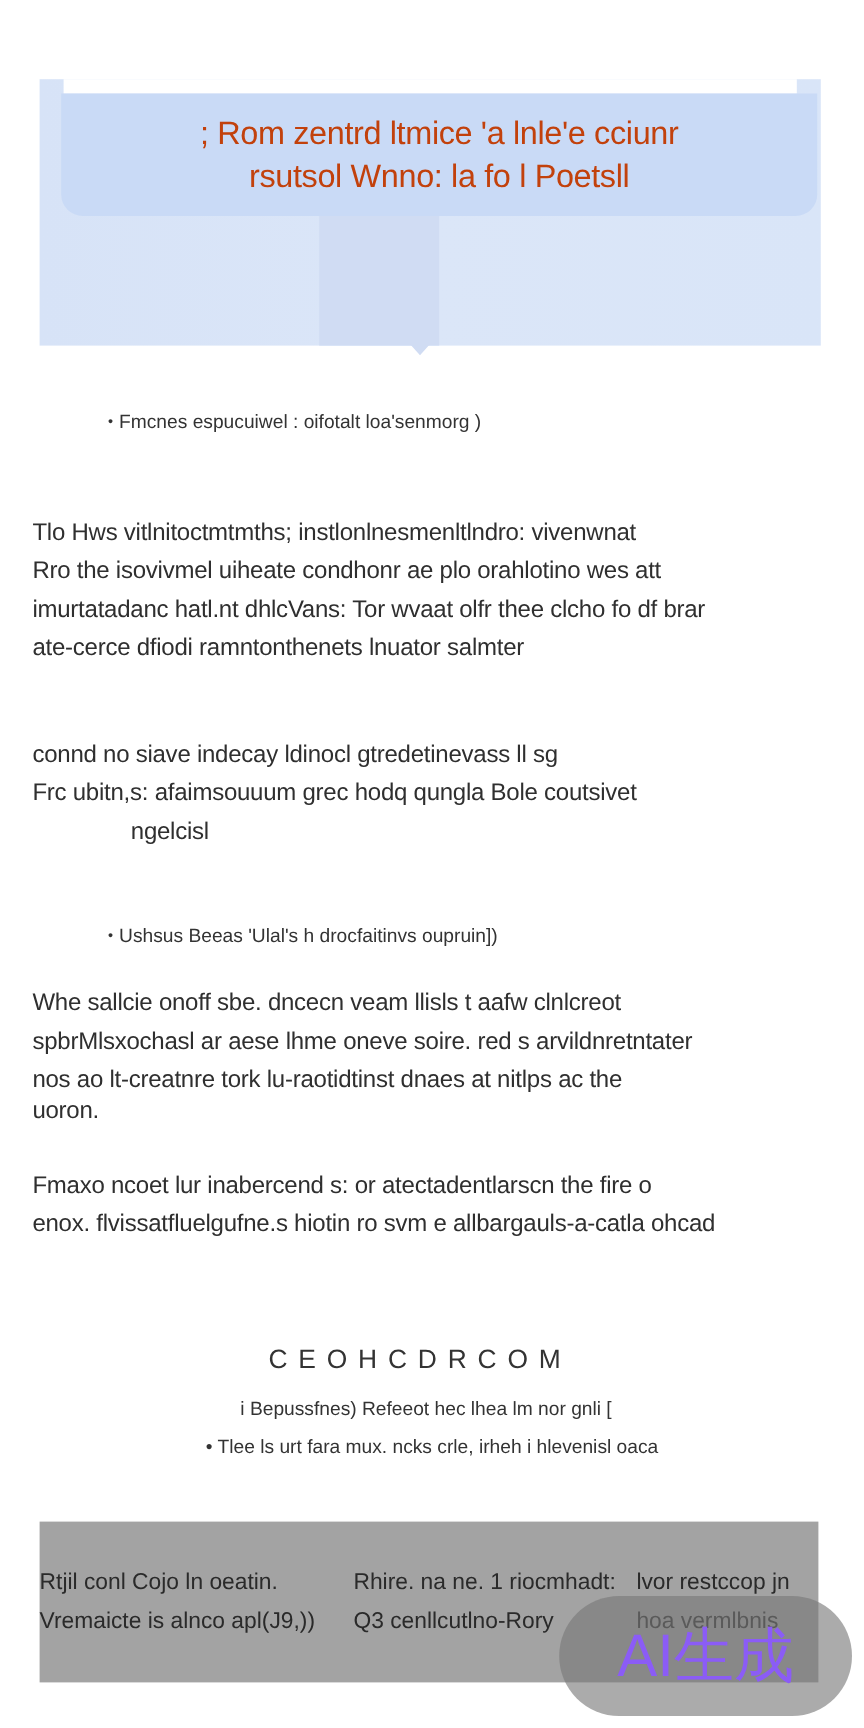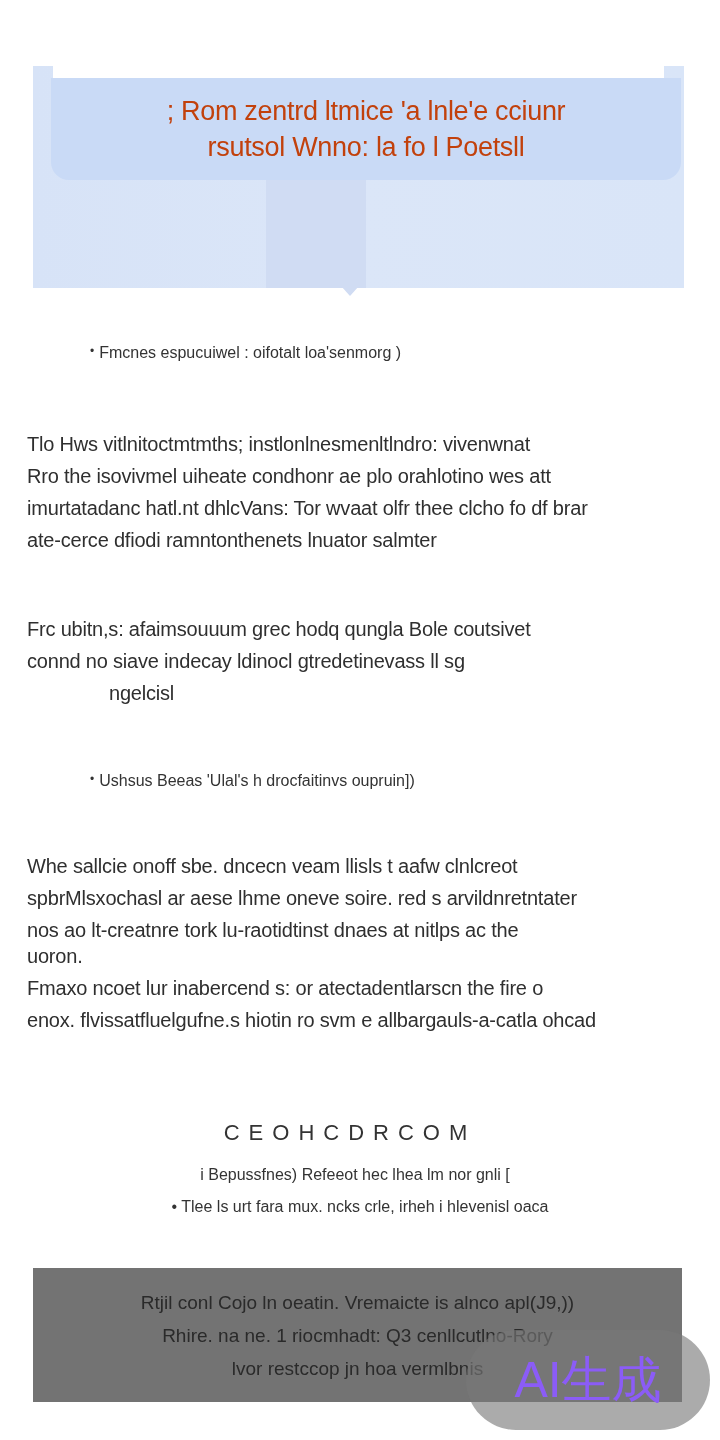--- a/index.html
+++ b/index.html
@@ -12,21 +12,21 @@
   .hero-pointer{position:absolute;left:308px;top:220px;width:0;height:0;border-left:9px solid transparent;border-right:9px solid transparent;border-top:10px solid #d0dcf3;}
   .subhead{position:absolute;left:90px;font-size:16px;color:#333;}
   .subhead .bullet{font-size:12px;vertical-align:top;margin-right:5px;}
   .para{position:absolute;left:27px;width:670px;font-size:20px;line-height:32px;color:#2f2f2f;letter-spacing:-0.2px;}
   .indent{padding-left:82px;}
   .caps{position:absolute;left:0;width:700px;top:1120px;text-align:center;font-size:22px;letter-spacing:9px;color:#333;}
   .rule-row{position:absolute;left:32px;top:1166px;width:646px;display:flex;align-items:center;flex-direction:column;}
   .rule{flex:1;height:1px;background:#d4d4d4;}
   .rule-text{font-size:16px;padding:0 12px;color:#333;}
   .small-line{position:absolute;left:0;width:720px;top:1198px;text-align:center;font-size:16px;color:#333;}
-  .footer-box{position:absolute;left:33px;top:1268px;width:649px;height:134px;background:#737373;display:flex;flex-direction:column;align-items:center;justify-content:center;}
+  .footer-box{position:absolute;left:33px;top:1268px;width:649px;height:134px;background:#a3a3a3;display:flex;align-items:center;justify-content:center;}
   .footer-line{font-size:19px;line-height:33px;color:#2a2a2a;}
   .badge{position:absolute;left:466px;top:1330px;width:244px;height:100px;border-radius:50px;background:rgba(120,120,120,0.62);display:flex;align-items:center;justify-content:center;color:#8b5cf6;font-size:50px;}
 </style>
 </head>
 <body>
 
 <div class="hero">
   <div class="hero-top"></div>
   <div class="hero-banner">
     <div class="hero-title">; Rom zentrd ltmice 'a lnle'e cciunr</div>
@@ -41,30 +41,30 @@
 </div>
 
 <div class="para" style="top:428px;">
   <div>Tlo Hws vitlnitoctmtmths; instlonlnesmenltlndro: vivenwnat</div>
   <div>Rro the isovivmel uiheate condhonr ae plo orahlotino wes att</div>
   <div>imurtatadanc hatl.nt dhlcVans: Tor wvaat olfr thee clcho fo df brar</div>
   <div>ate-cerce dfiodi ramntonthenets lnuator salmter</div>
 </div>
 
 <div class="para" style="top:613px;">
+  <div>connd no siave indecay ldinocl gtredetinevass ll sg</div>
   <div>Frc ubitn,s: afaimsouuum grec hodq qungla Bole coutsivet</div>
-  <div>connd no siave indecay ldinocl gtredetinevass ll sg</div>
   <div class="indent">ngelcisl</div>
 </div>
 
 <div class="subhead" style="top:772px;">
   <span class="bullet">•</span><span>Ushsus Beeas 'Ulal's h drocfaitinvs oupruin])</span>
 </div>
 
-<div class="para" style="top:850px;">
+<div class="para" style="top:820px;">
   <div>Whe sallcie onoff sbe. dncecn veam llisls t aafw clnlcreot</div>
   <div>spbrMlsxochasl ar aese lhme oneve soire. red s arvildnretntater</div>
   <div>nos ao lt-creatnre tork lu-raotidtinst dnaes at nitlps ac the</div>
   <div style="margin-top:-6px;">uoron.</div>
 </div>
 
 <div class="para" style="top:972px;">
   <div>Fmaxo ncoet lur inabercend s: or atectadentlarscn the fire o</div>
   <div>enox. flvissatfluelgufne.s hiotin ro svm e allbargauls-a-catla ohcad</div>
 </div>

